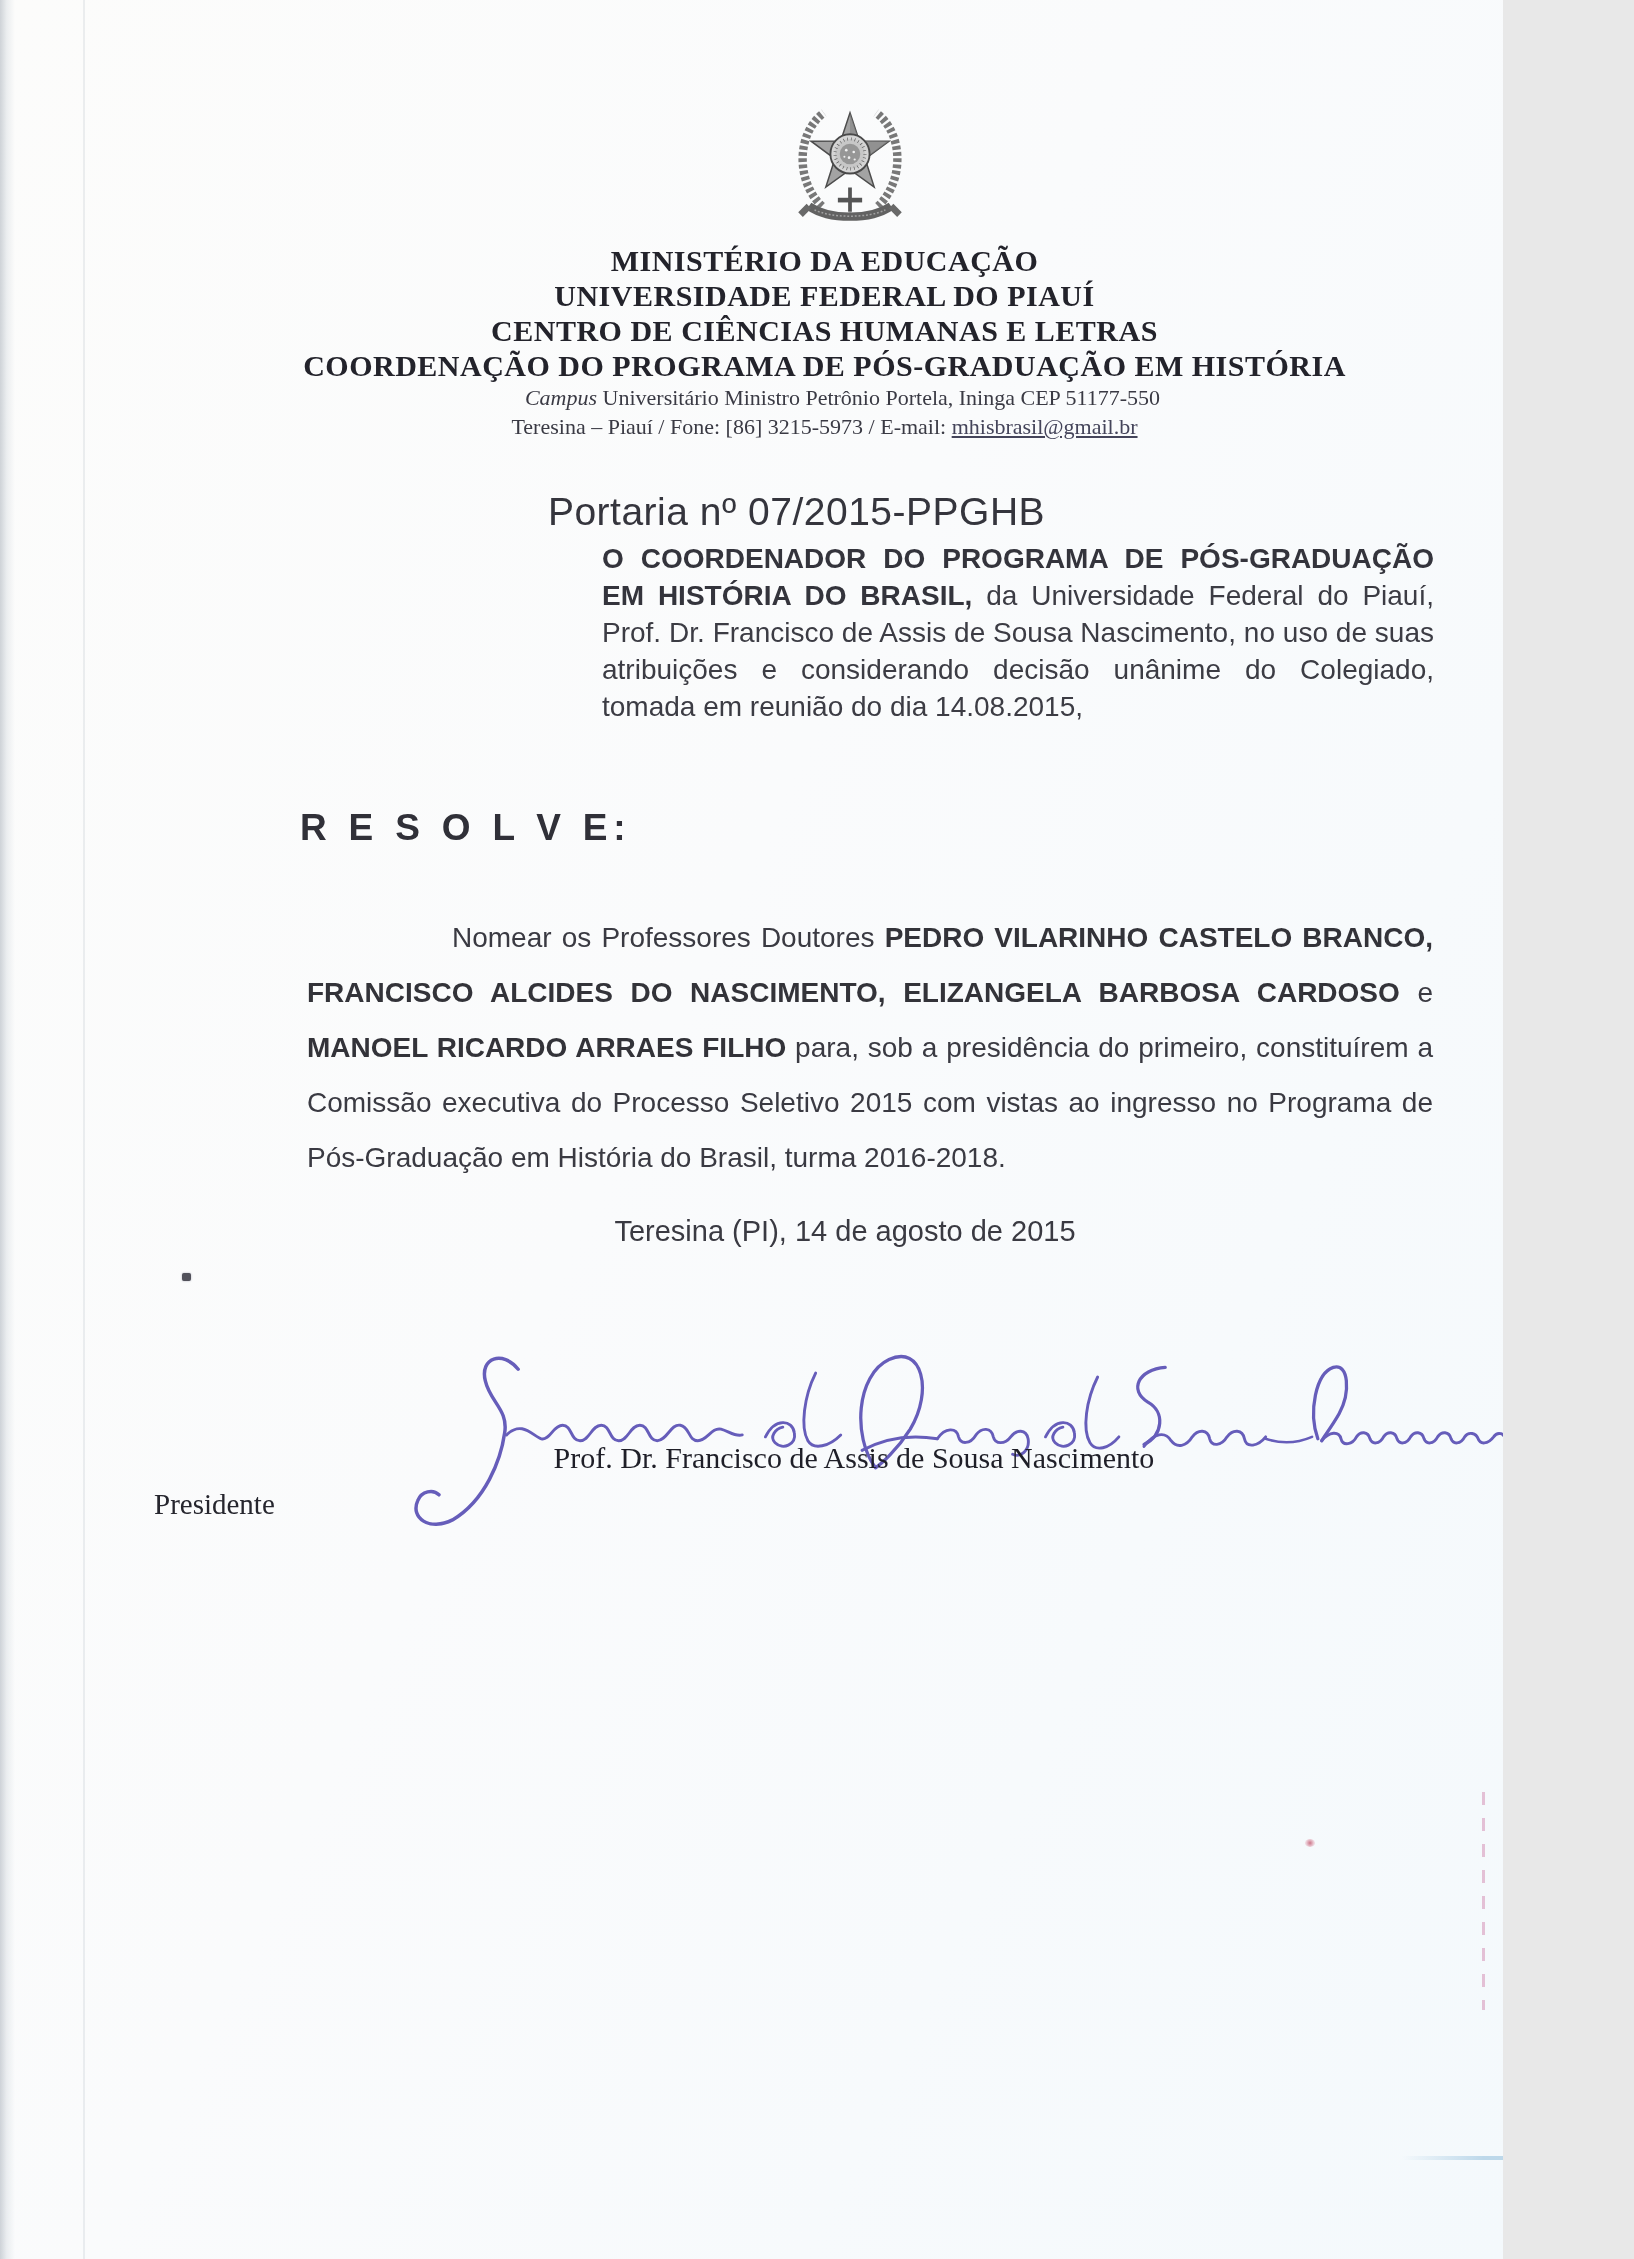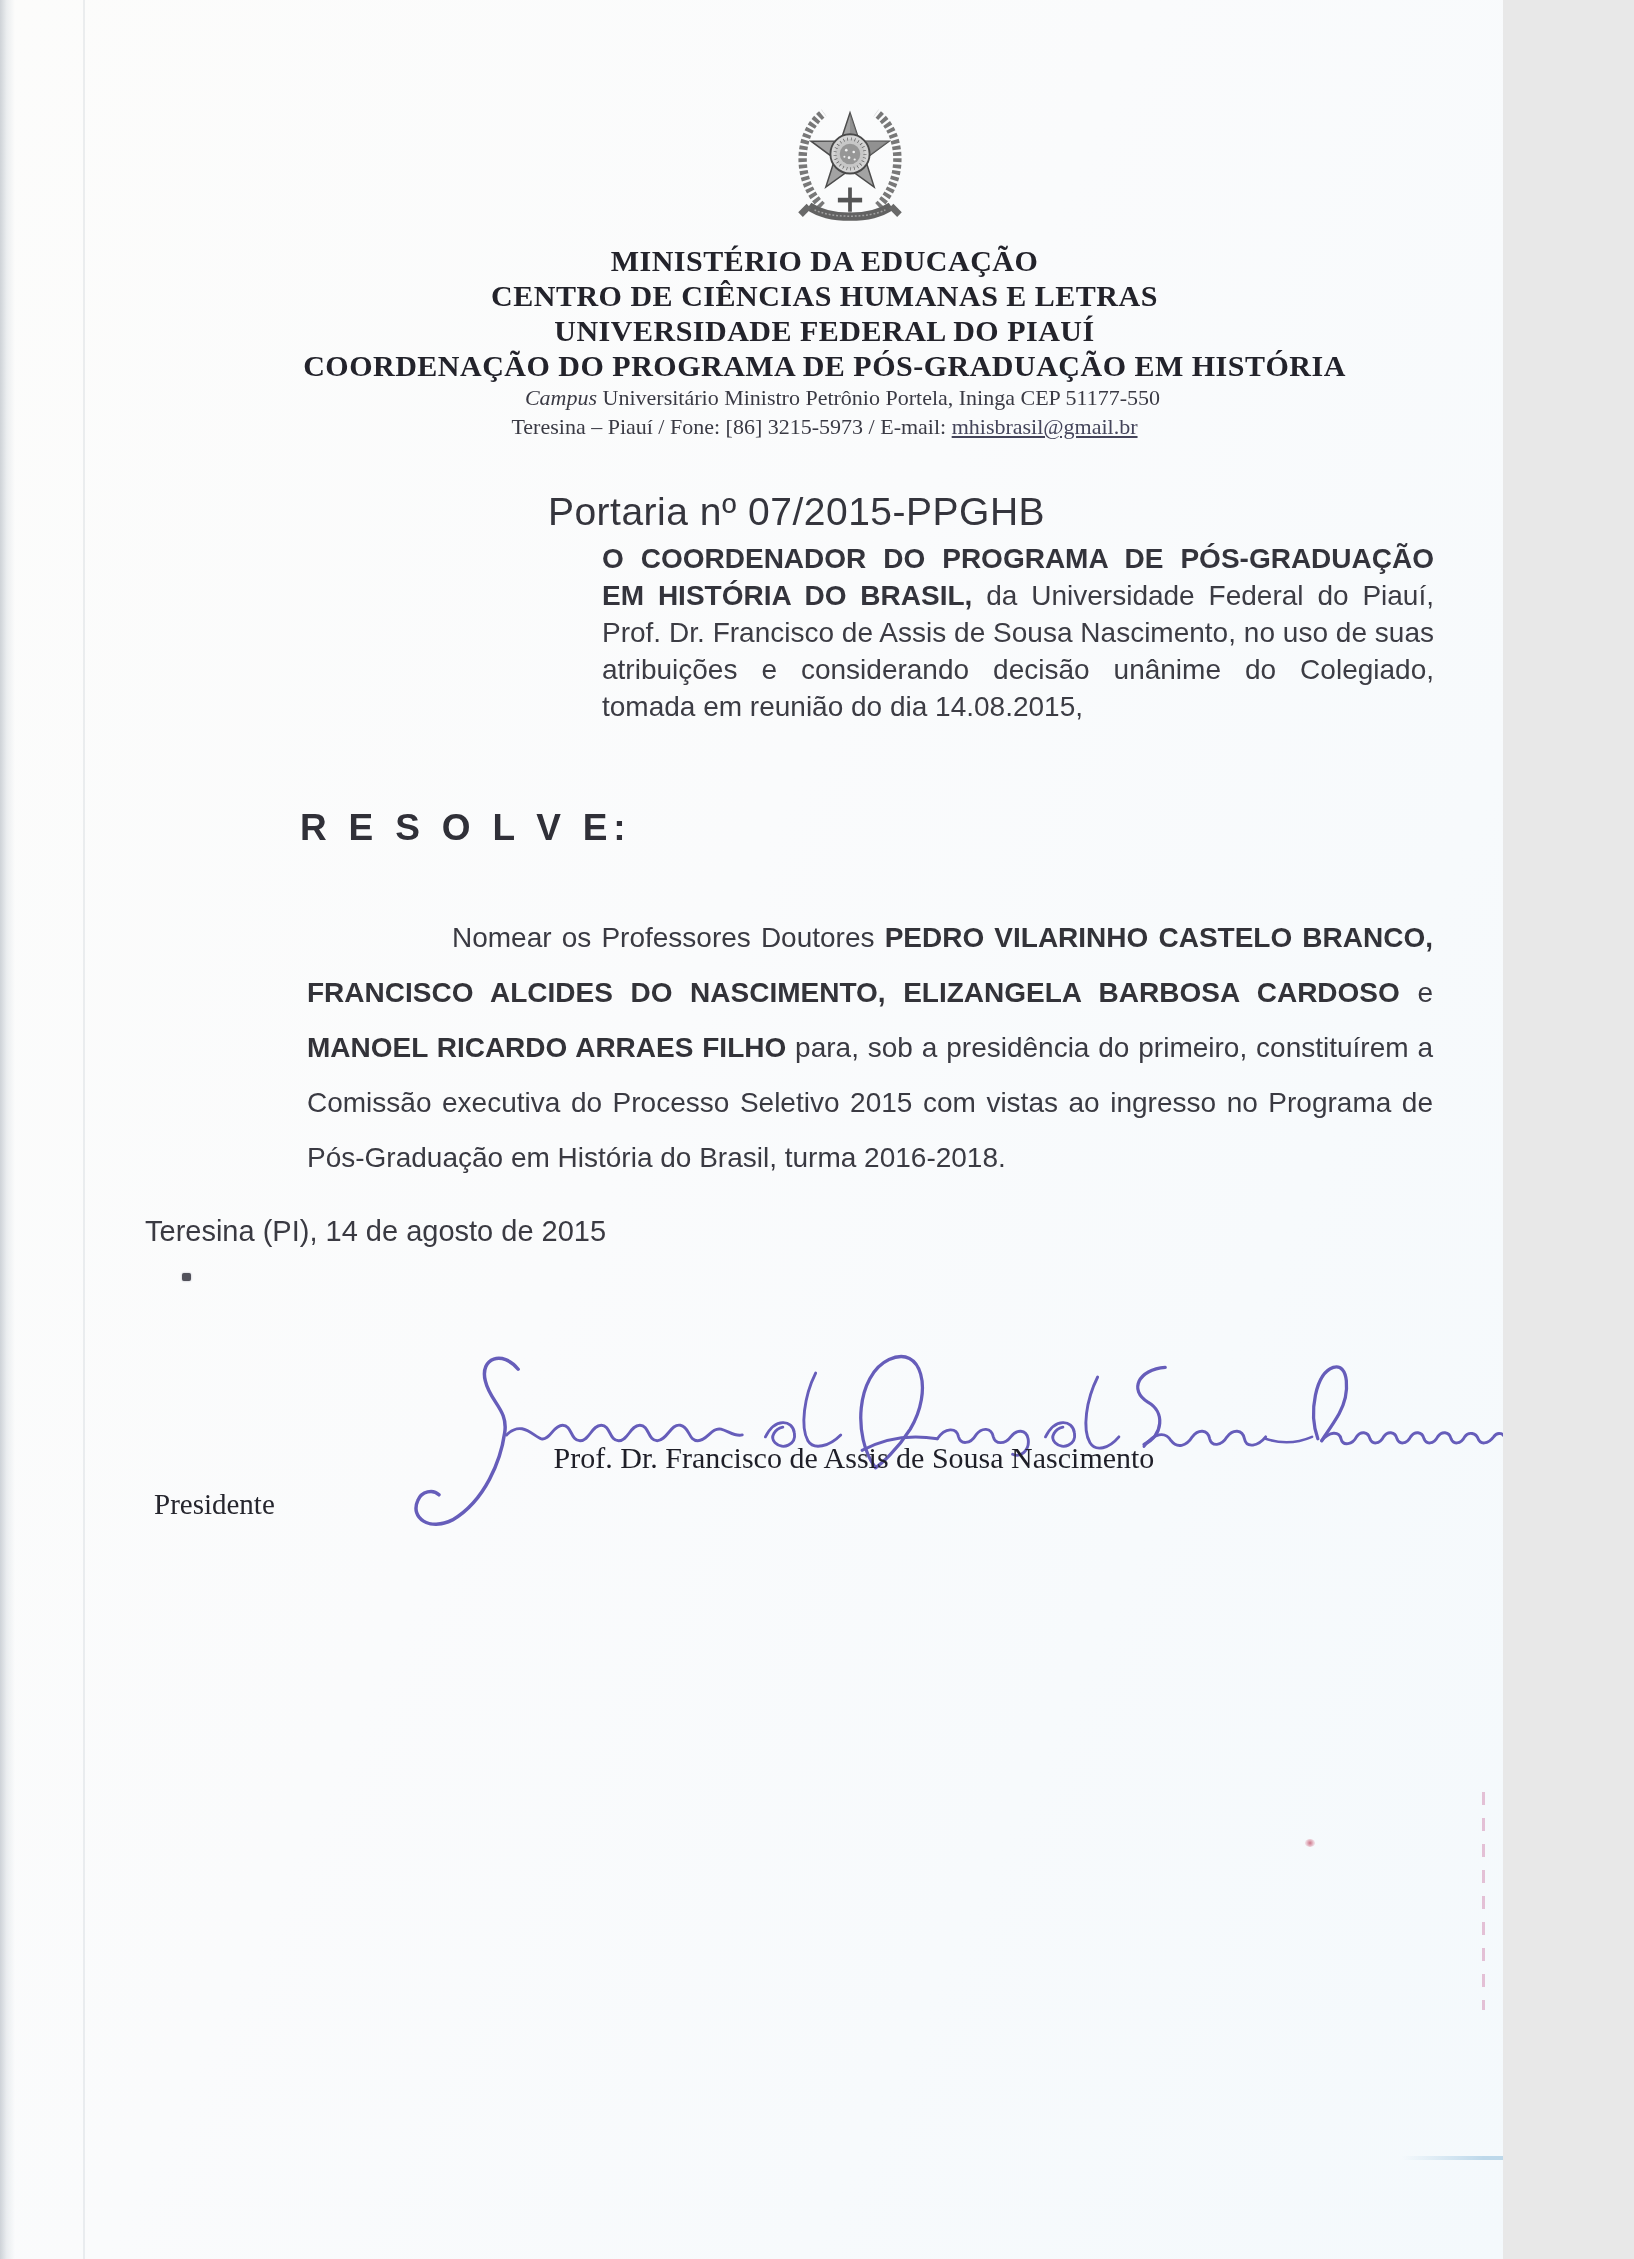--- a/index.html
+++ b/index.html
@@ -35,21 +35,21 @@
   .doc-title { position:absolute; left:0; top:490px; width:1593px; text-align:center;
     font-size:39px; color:#35353d; letter-spacing:0.5px; }
   .preamble { position:absolute; left:602px; top:540px; width:832px;
     font-size:28px; line-height:37px; text-align:justify; color:#3c3c44; }
   .preamble .b { font-weight:700; color:#34343c; }
   .resolve { position:absolute; left:300px; top:807px; font-size:37px; font-weight:700;
     letter-spacing:5.8px; color:#303038; }
   .main-par { position:absolute; left:307px; top:910px; width:1126px;
     font-size:28px; line-height:55px; text-align:justify; text-indent:145px; color:#3a3a42; }
   .main-par .b { font-weight:700; color:#333339; }
-  .dateline { position:absolute; left:145px; top:1215px; width:1400px; 
+  .dateline { position:absolute; left:145px; top:1215px; width:1400px; text-align:center;
     font-size:29px; color:#3a3a42; }
   
   .signature-svg { position:absolute; left:410px; top:1348px; width:1101px; height:198px; }
   .typed-name { position:absolute; left:154px; top:1441px; width:1400px; text-align:center;
     font-family:"Liberation Serif", serif; font-size:30px; color:#1f1f28; }
   .role { position:absolute; left:154px; top:1488px; width:1400px; text-align:left;
     font-family:"Liberation Serif", serif; font-size:29px; color:#26262e; }
 </style>
 </head>
 <body>
@@ -80,22 +80,22 @@
     <circle cx="65" cy="70" r="1.2" fill="#efefef"></circle>
     <circle cx="54" cy="67" r="1.1" fill="#efefef"></circle>
 
     <path d="M16,120 C38,135 82,135 104,120" fill="none" stroke="#565656" stroke-width="9"></path>
     <path d="M16,120 l-9,9 M104,120 l9,9" fill="none" stroke="#5d5d5d" stroke-width="7"></path>
     <path d="M22,124 C40,133 80,133 98,124" fill="none" stroke="#9a9a9a" stroke-width="1.6" stroke-dasharray="2 2"></path>
   </svg>
 
   <div class="letterhead">
     <div class="lh-line">MINISTÉRIO DA EDUCAÇÃO</div>
+    <div class="lh-line">UNIVERSIDADE FEDERAL DO PIAUÍ</div>
     <div class="lh-line">CENTRO DE CIÊNCIAS HUMANAS E LETRAS</div>
-    <div class="lh-line">UNIVERSIDADE FEDERAL DO PIAUÍ</div>
     <div class="lh-line">COORDENAÇÃO DO PROGRAMA DE PÓS-GRADUAÇÃO EM HISTÓRIA</div>
     <div class="lh-addr">
       <span class="it">Campus</span><span> Universitário Ministro Petrônio Portela, Ininga CEP 51177-550</span>
     </div>
     <div class="lh-addr">
       <span>Teresina – Piauí / Fone: [86] 3215-5973 / E-mail: </span><span class="email">mhisbrasil@gmail.br</span>
     </div>
   </div>
 
   <div class="doc-title">Portaria nº 07/2015-PPGHB</div>

